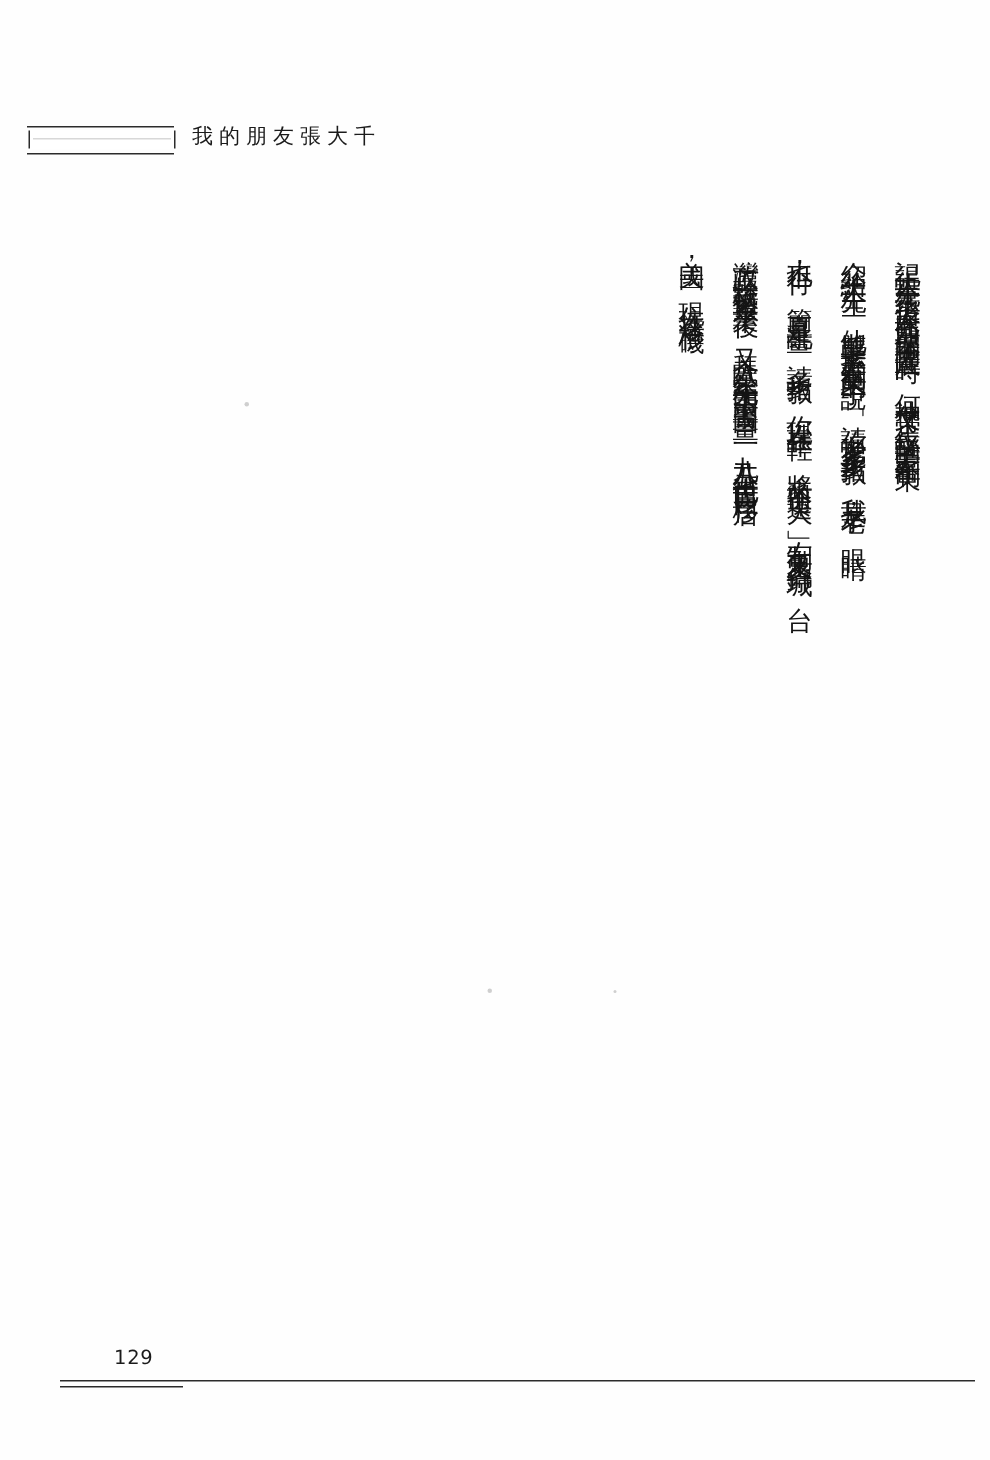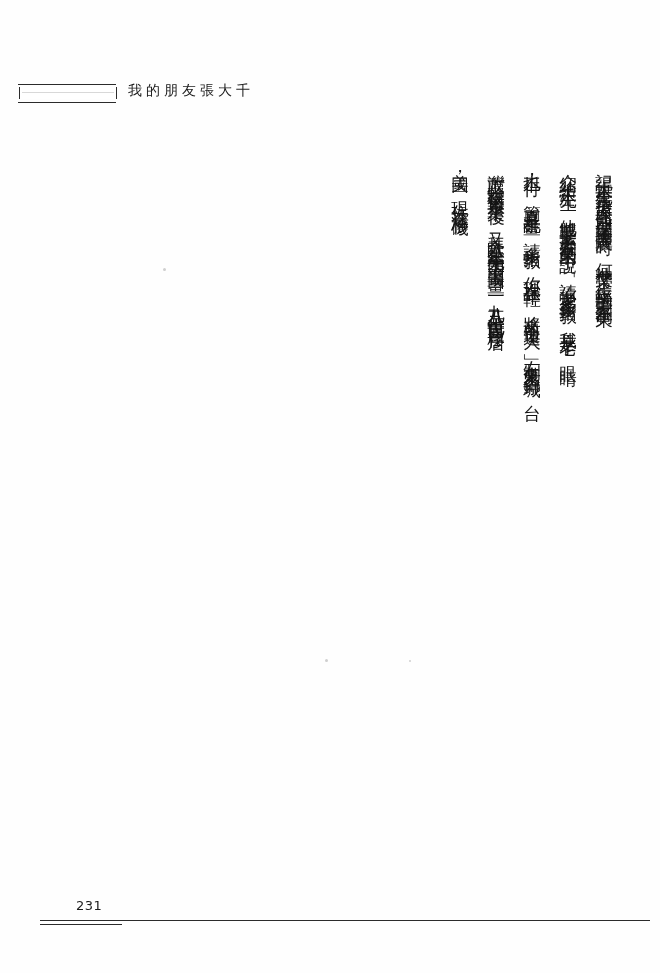--- a/index.html
+++ b/index.html
@@ -154,15 +154,15 @@
     <div class="vline">灣政工幹校藝術系畢業後，又拜入歐豪年先生門下專習國畫。一九八五年也自巴西移居</div>
     <div class="vline">美國，現住在洛杉磯。</div>
   </div>
 
   <div class="speck" style="left:163px; top:268px; width:3px; height:3px;"></div>
   <div class="speck" style="left:325px; top:659px; width:3px; height:3px;"></div>
   <div class="speck" style="left:409px; top:660px; width:2px; height:2px;"></div>
 
   <div class="footer-rule"></div>
   <div class="footer-rule-2"></div>
-  <div class="folio">231</div>
+  <div class="folio">129</div>
 
 </div>
 
 </body></html>

